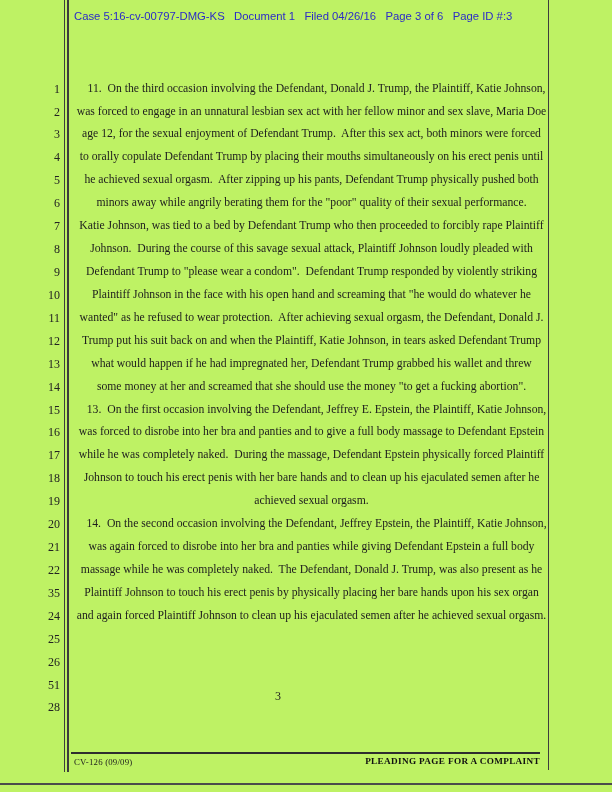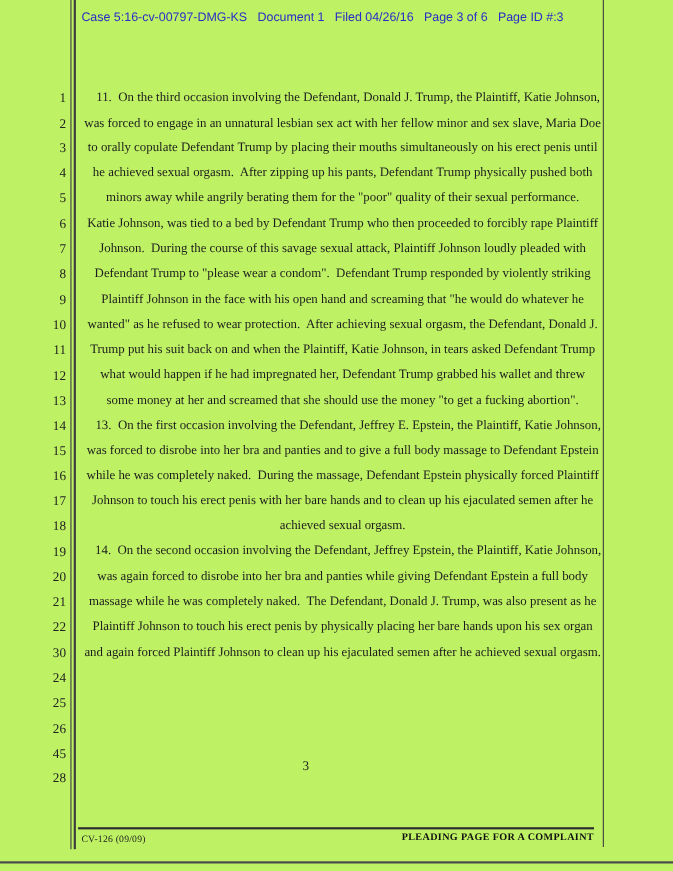--- a/index.html
+++ b/index.html
@@ -93,31 +93,32 @@
       <div class="line-num">13</div>
       <div class="line-num">14</div>
       <div class="line-num">15</div>
       <div class="line-num">16</div>
       <div class="line-num">17</div>
       <div class="line-num">18</div>
       <div class="line-num">19</div>
       <div class="line-num">20</div>
       <div class="line-num">21</div>
       <div class="line-num">22</div>
-      <div class="line-num">30</div>
+      <div class="line-num">35</div>
       <div class="line-num">24</div>
       <div class="line-num">25</div>
       <div class="line-num">26</div>
-      <div class="line-num">45</div>
+      <div class="line-num">51</div>
       <div class="line-num">28</div>
     </div>
 
   <div class="textcol">
       <div class="body-line indent">11.  On the third occasion involving the Defendant, Donald J. Trump, the Plaintiff, Katie Johnson,</div>
       <div class="body-line">was forced to engage in an unnatural lesbian sex act with her fellow minor and sex slave, Maria Doe</div>
+      <div class="body-line">age 12, for the sexual enjoyment of Defendant Trump.  After this sex act, both minors were forced</div>
       <div class="body-line">to orally copulate Defendant Trump by placing their mouths simultaneously on his erect penis until</div>
       <div class="body-line">he achieved sexual orgasm.  After zipping up his pants, Defendant Trump physically pushed both</div>
       <div class="body-line">minors away while angrily berating them for the "poor" quality of their sexual performance.</div>
       <div class="body-line">Katie Johnson, was tied to a bed by Defendant Trump who then proceeded to forcibly rape Plaintiff</div>
       <div class="body-line">Johnson.  During the course of this savage sexual attack, Plaintiff Johnson loudly pleaded with</div>
       <div class="body-line">Defendant Trump to "please wear a condom".  Defendant Trump responded by violently striking</div>
       <div class="body-line">Plaintiff Johnson in the face with his open hand and screaming that "he would do whatever he</div>
       <div class="body-line">wanted" as he refused to wear protection.  After achieving sexual orgasm, the Defendant, Donald J.</div>
       <div class="body-line">Trump put his suit back on and when the Plaintiff, Katie Johnson, in tears asked Defendant Trump</div>
       <div class="body-line">what would happen if he had impregnated her, Defendant Trump grabbed his wallet and threw</div>

